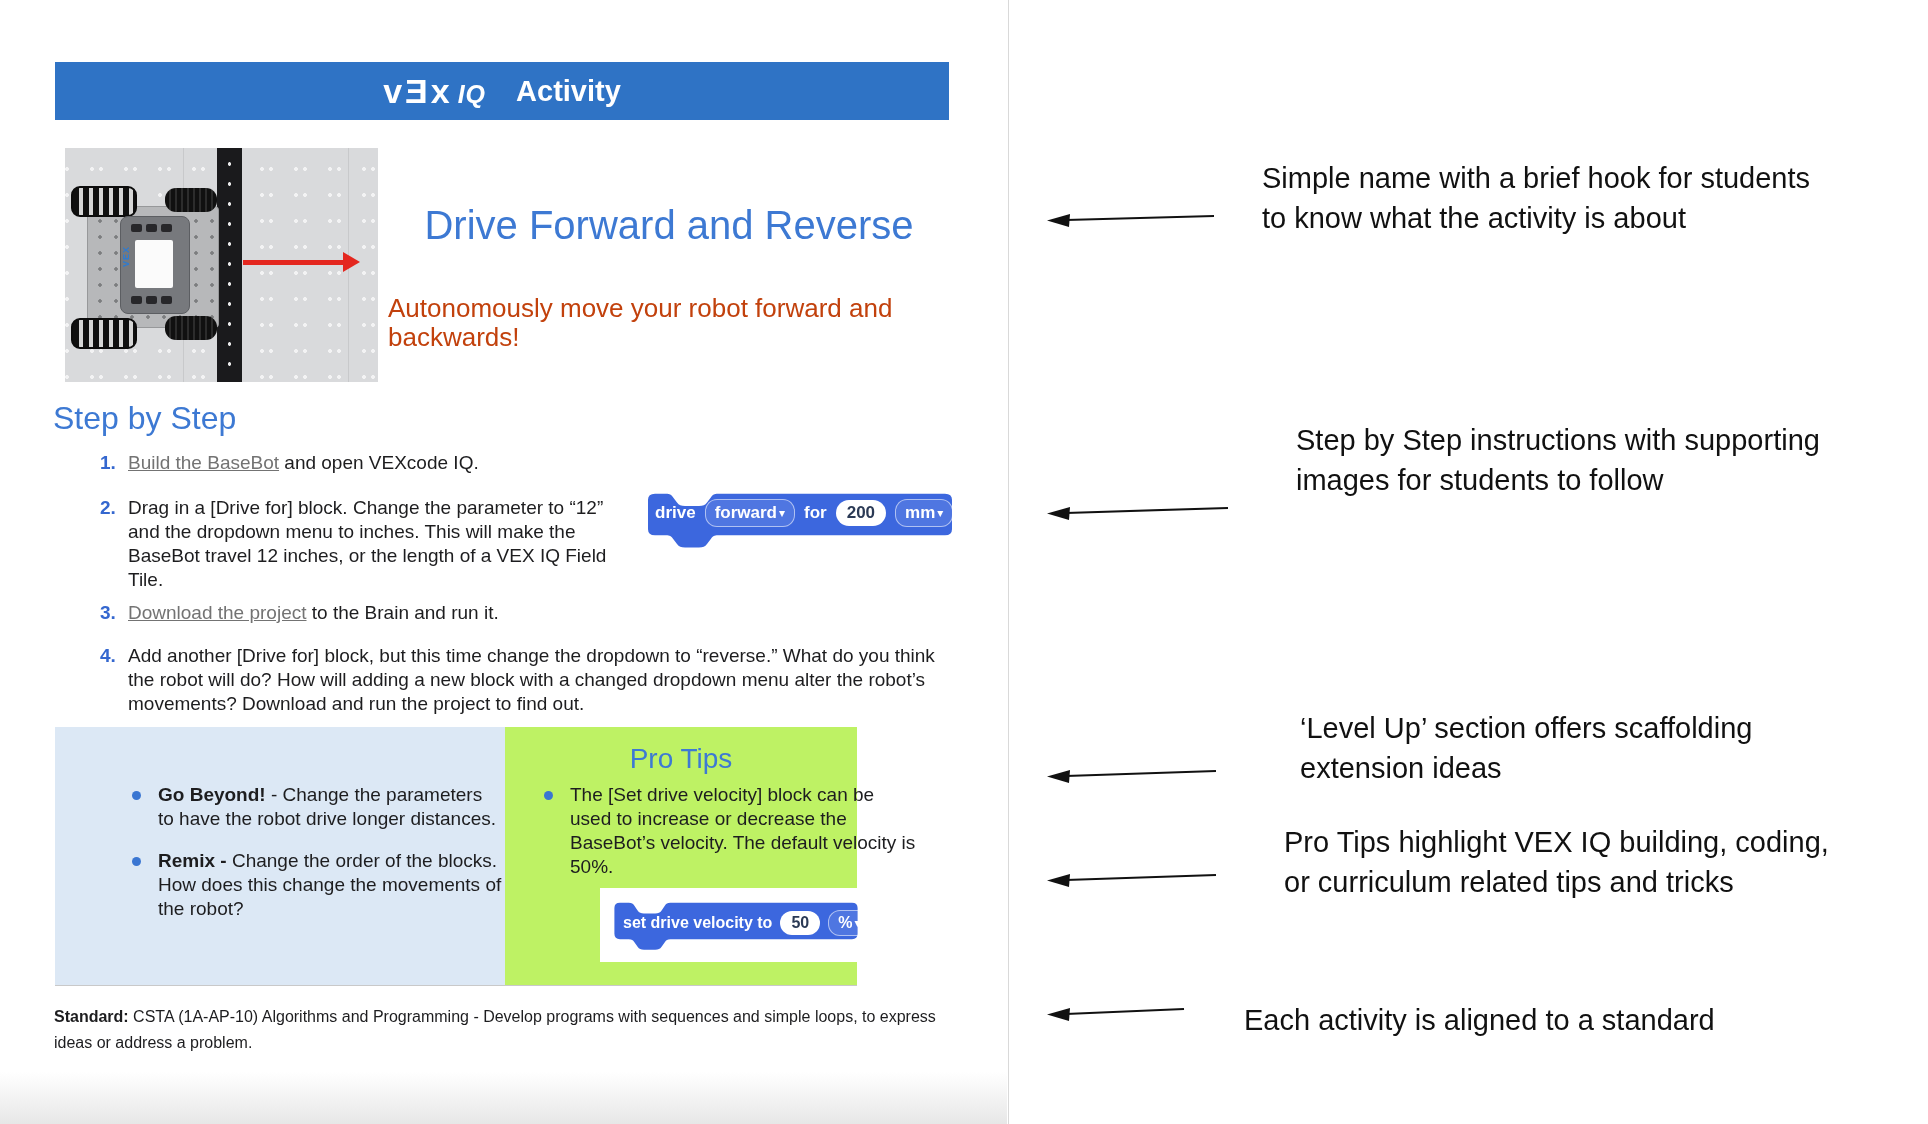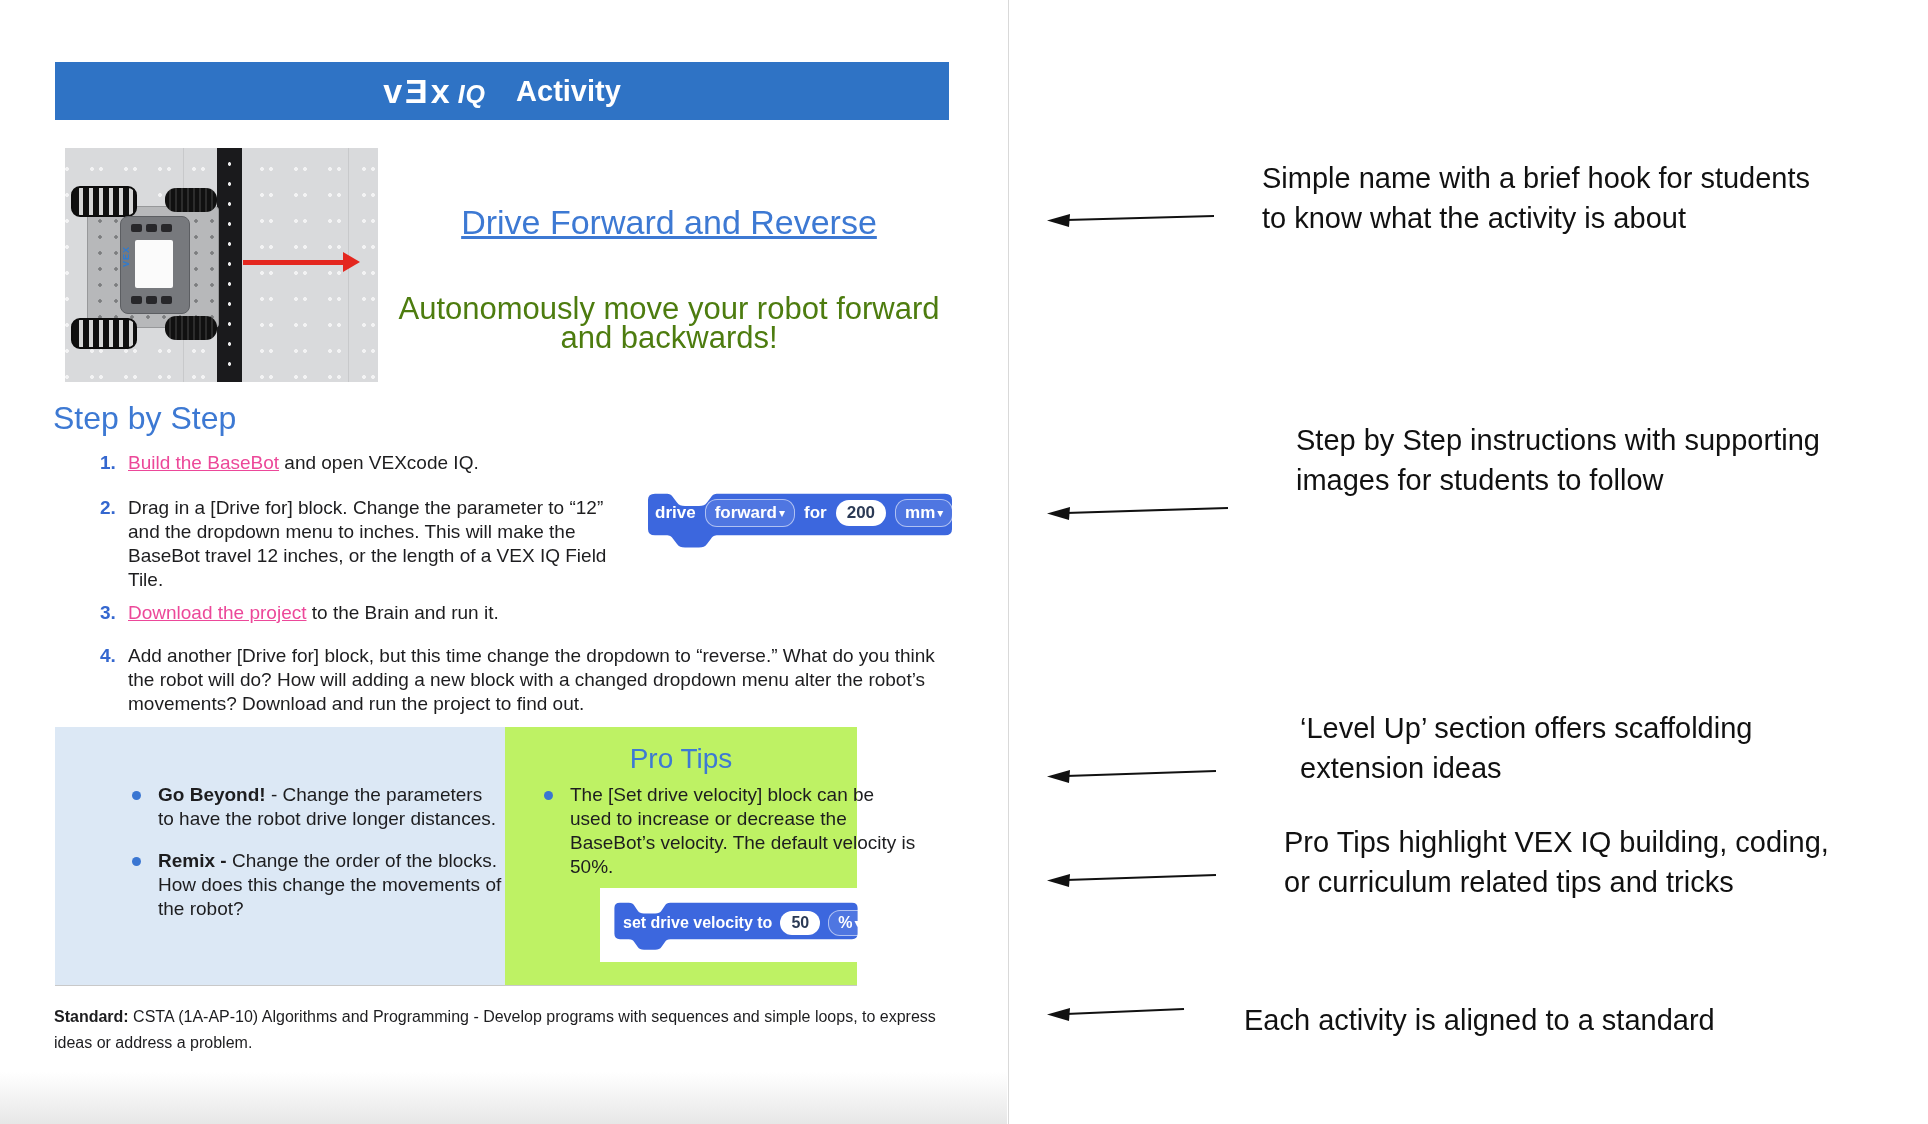--- a/index.html
+++ b/index.html
@@ -38,28 +38,28 @@
   .screen{position:absolute;left:70px;top:92px;width:38px;height:48px;background:#fbfbfb;border-radius:2px;}
   .btnrow{position:absolute;left:66px;display:flex;gap:4px;}
   .btnrow i{display:block;width:11px;height:8px;background:#27272a;border-radius:2px;}
   .vex-mini{position:absolute;left:56px;top:98px;writing-mode:vertical-rl;transform:rotate(180deg);
             font-size:9px;font-weight:bold;color:#2f7bd0;letter-spacing:1px;}
   .fwd-shaft{position:absolute;left:178px;top:112px;width:102px;height:5px;background:#e4271f;}
   .fwd-head{position:absolute;left:278px;top:104px;width:0;height:0;
             border-left:17px solid #e4271f;border-top:10px solid transparent;border-bottom:10px solid transparent;}
   
   .doc-title{position:absolute;left:388px;top:203px;width:562px;text-align:center;
-             font-size:34px;color:#3d79d3;text-decoration:underline;}
-  .doc-sub{position:absolute;left:388px;top:294px;width:562px;text-align:center;
-           font-size:31px;line-height:29px;color:#4d7c0f;}
+             font-size:40px;color:#3d79d3;}
+  .doc-sub{position:absolute;left:388px;top:294px;width:562px;text-align:left;
+           font-size:26px;line-height:29px;color:#c2410c;}
   
   .h2{position:absolute;left:53px;top:400px;font-size:32px;color:#3d79d3;}
   .step{position:absolute;font-size:19px;line-height:24px;color:#1d1d1f;}
   .step-num{position:absolute;left:-28px;width:24px;font-weight:bold;color:#3467cf;}
-  .doc-link{color:#ec4899;text-decoration:underline;cursor:pointer;}
+  .doc-link{color:#737373;text-decoration:underline;cursor:pointer;}
   
   .vex-block{position:absolute;}
   .block-shape{position:absolute;left:0;top:0;width:100%;height:100%;}
   .block-row{position:absolute;left:15px;right:9px;top:6px;height:42px;display:flex;align-items:center;gap:9px;
              color:#fff;font-weight:bold;white-space:nowrap;}
   .bdrop{display:inline-flex;align-items:center;gap:2px;border:1.5px solid rgba(255,255,255,.55);
          background:rgba(255,255,255,.10);border-radius:12px;padding:3px 9px;}
   .bdrop .caret{font-size:12px;}
   .boval{background:#fff;color:#2b3a55;border-radius:999px;padding:3px 11px;}
   .bplay{margin-left:auto;font-size:15px;}

